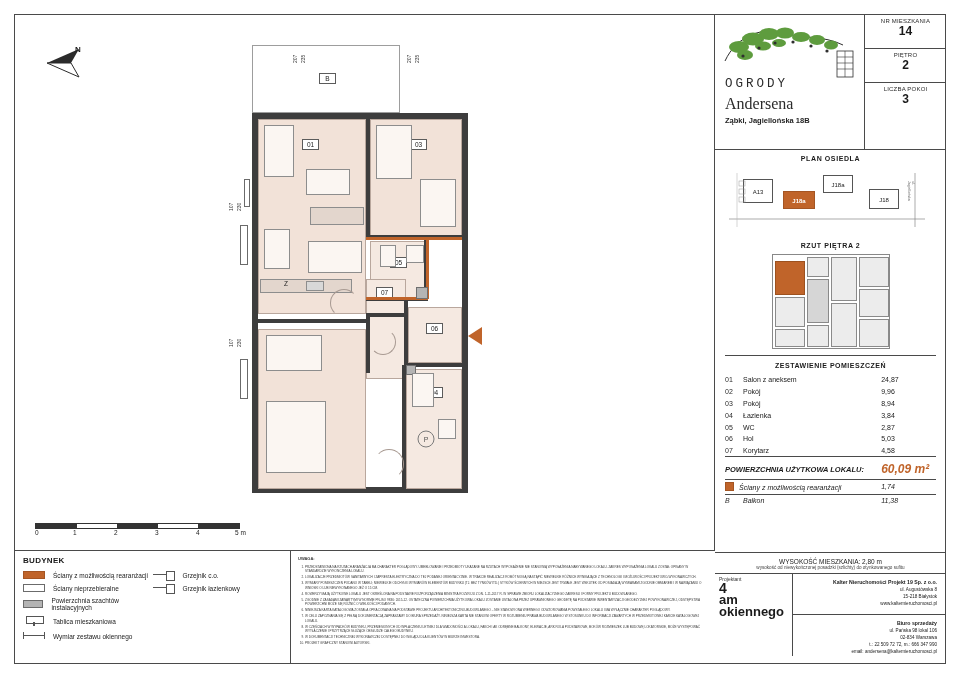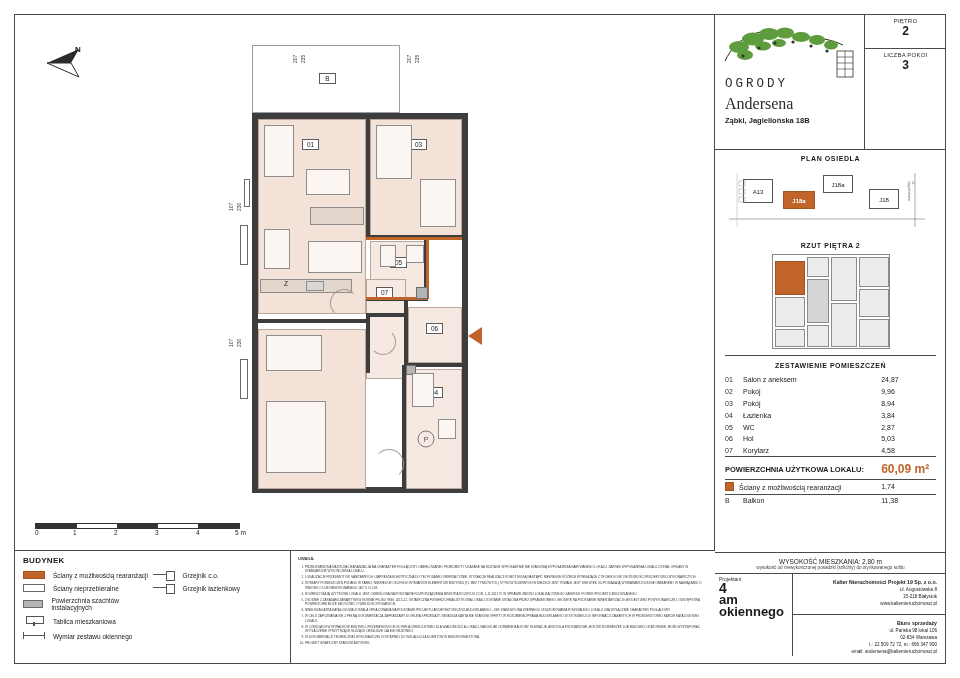--- a/index.html
+++ b/index.html
@@ -150,21 +150,21 @@
   .fk.g { background: #ececec; }
   .fk.core { background: #d6d6d6; }
 
   
   .rooms { margin: 6px 10px 0; }
   .rooms .rt-title { text-align: center; font-size: 7px; font-weight: bold; letter-spacing: .5px; padding: 6px 0 5px; border-top: 1px solid #4a4a4a; }
   .rooms table { width: 100%; border-collapse: collapse; font-size: 7px; }
   .rooms td { padding: 2.4px 0; }
   .rooms td.num { width: 18px; color: #2b2b2b; }
   .rooms td.val { text-align: left; }
-  .rooms tr.sep td { border-top: 1px solid #4a4a4a; }
+  .rooms tr.sep td { border-top: 1px solid #4a4a4a; font-style: italic; }
   .total-row td { padding-top: 5px; font-weight: bold; font-size: 7.5px; }
   .total-row td.val { font-size: 12px; color: #c0642a; }
   .sw-inline { display: inline-block; width: 9px; height: 9px; background: #c0642a; border: 1px solid #a45523; vertical-align: -1px; margin-right: 5px; }
 
   
   .company { position: absolute; left: 0; bottom: 0; width: 231px; height: 113px; border-top: 1px solid #4a4a4a; }
   .ch { text-align: center; font-size: 6.5px; padding: 5px 0 3px; border-bottom: 1px solid #4a4a4a; }
   .ch .small { font-size: 4.6px; color: #444; }
   .cbody { display: flex; height: 82px; }
   .ccol-l { width: 78px; border-right: 1px solid #4a4a4a; }
@@ -391,20 +391,24 @@
           <line x1="114" y1="42" x2="130" y2="42" stroke="#2f2f2f" stroke-width="0.6"></line>
           <line x1="114" y1="48" x2="130" y2="48" stroke="#2f2f2f" stroke-width="0.6"></line>
           <line x1="122" y1="30" x2="122" y2="56" stroke="#2f2f2f" stroke-width="0.6"></line>
         </svg>
         <div class="logo-ogrody">OGRODY</div>
         <div class="logo-andersena">Andersena</div>
         <div class="logo-addr">Ząbki, Jagiellońska 18B</div>
       </div>
       <div class="hdr-right">
         <div class="hdr-cell">
+          <div class="k">NR MIESZKANIA</div>
+          <div class="v">14</div>
+        </div>
+        <div class="hdr-cell">
           <div class="k">PIĘTRO</div>
           <div class="v">2</div>
         </div>
         <div class="hdr-cell">
           <div class="k">LICZBA POKOI</div>
           <div class="v">3</div>
         </div>
       </div>
     </div>
 

